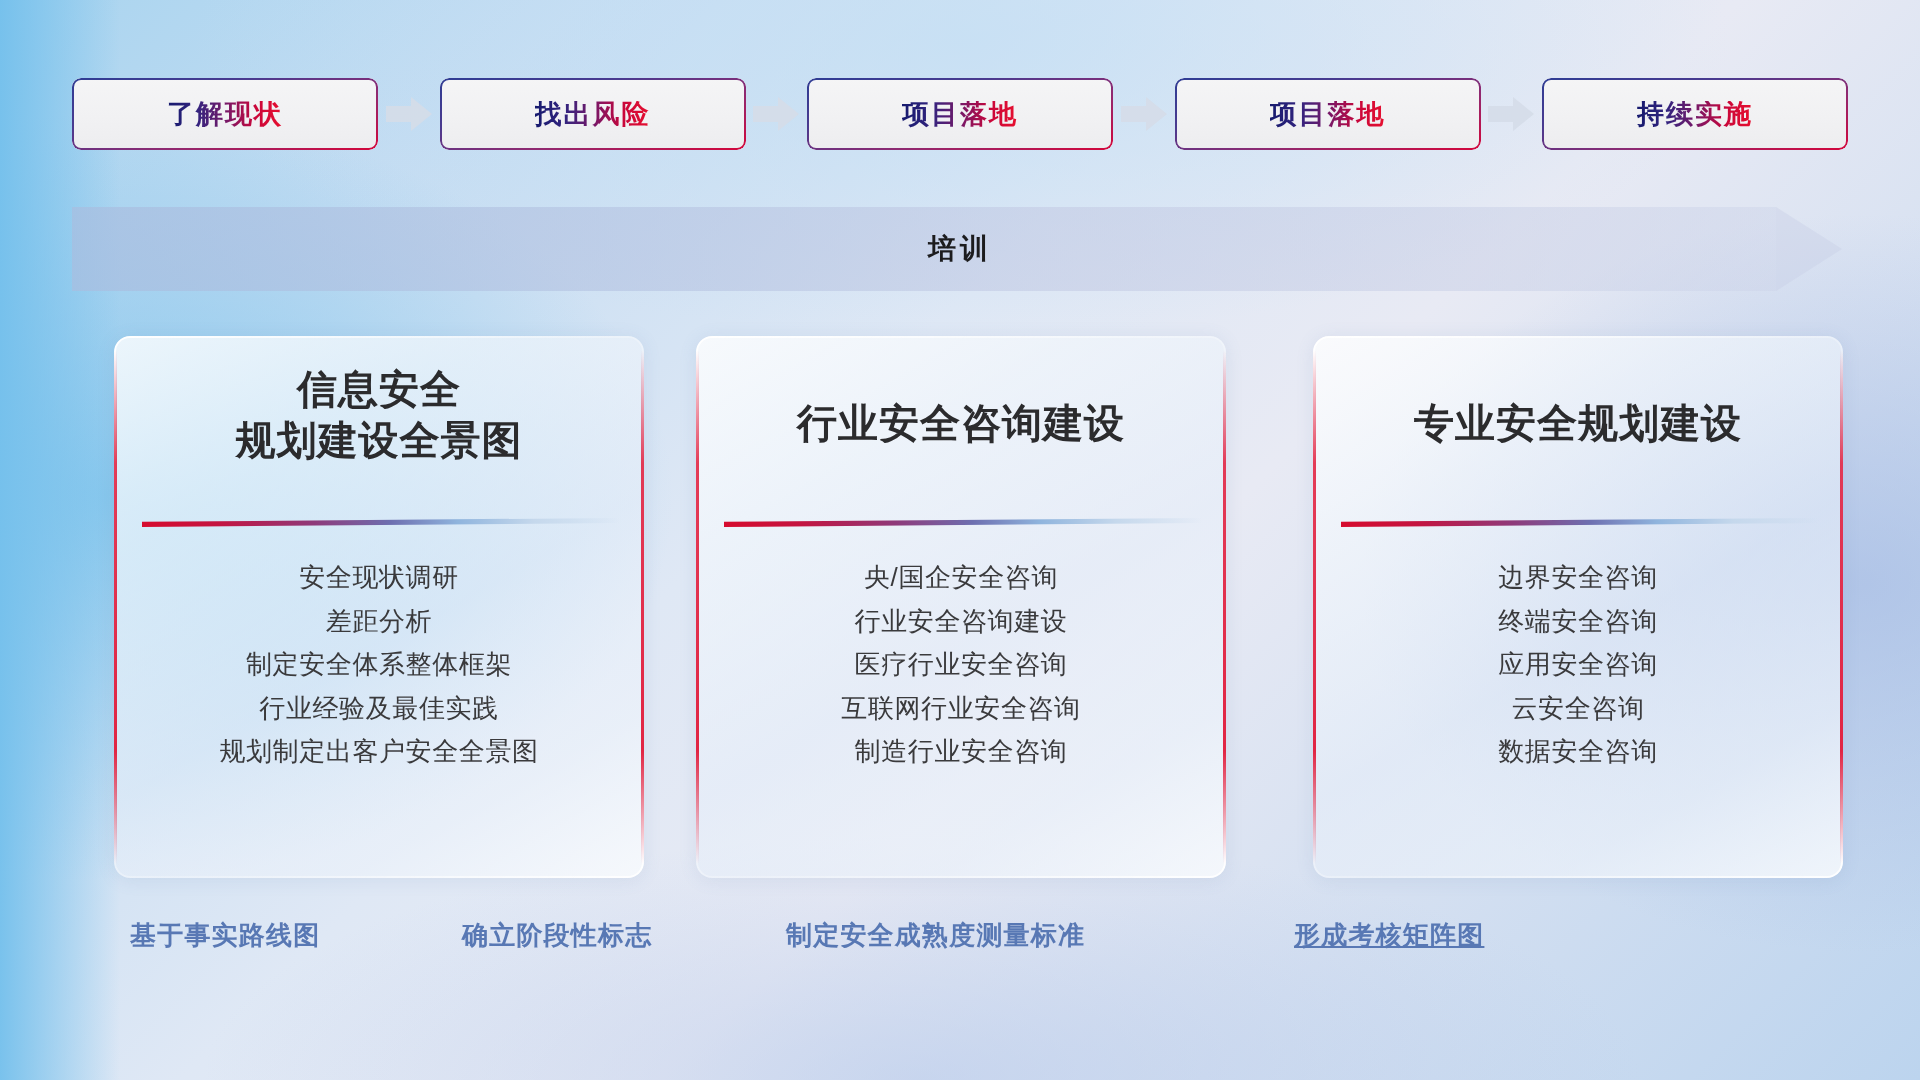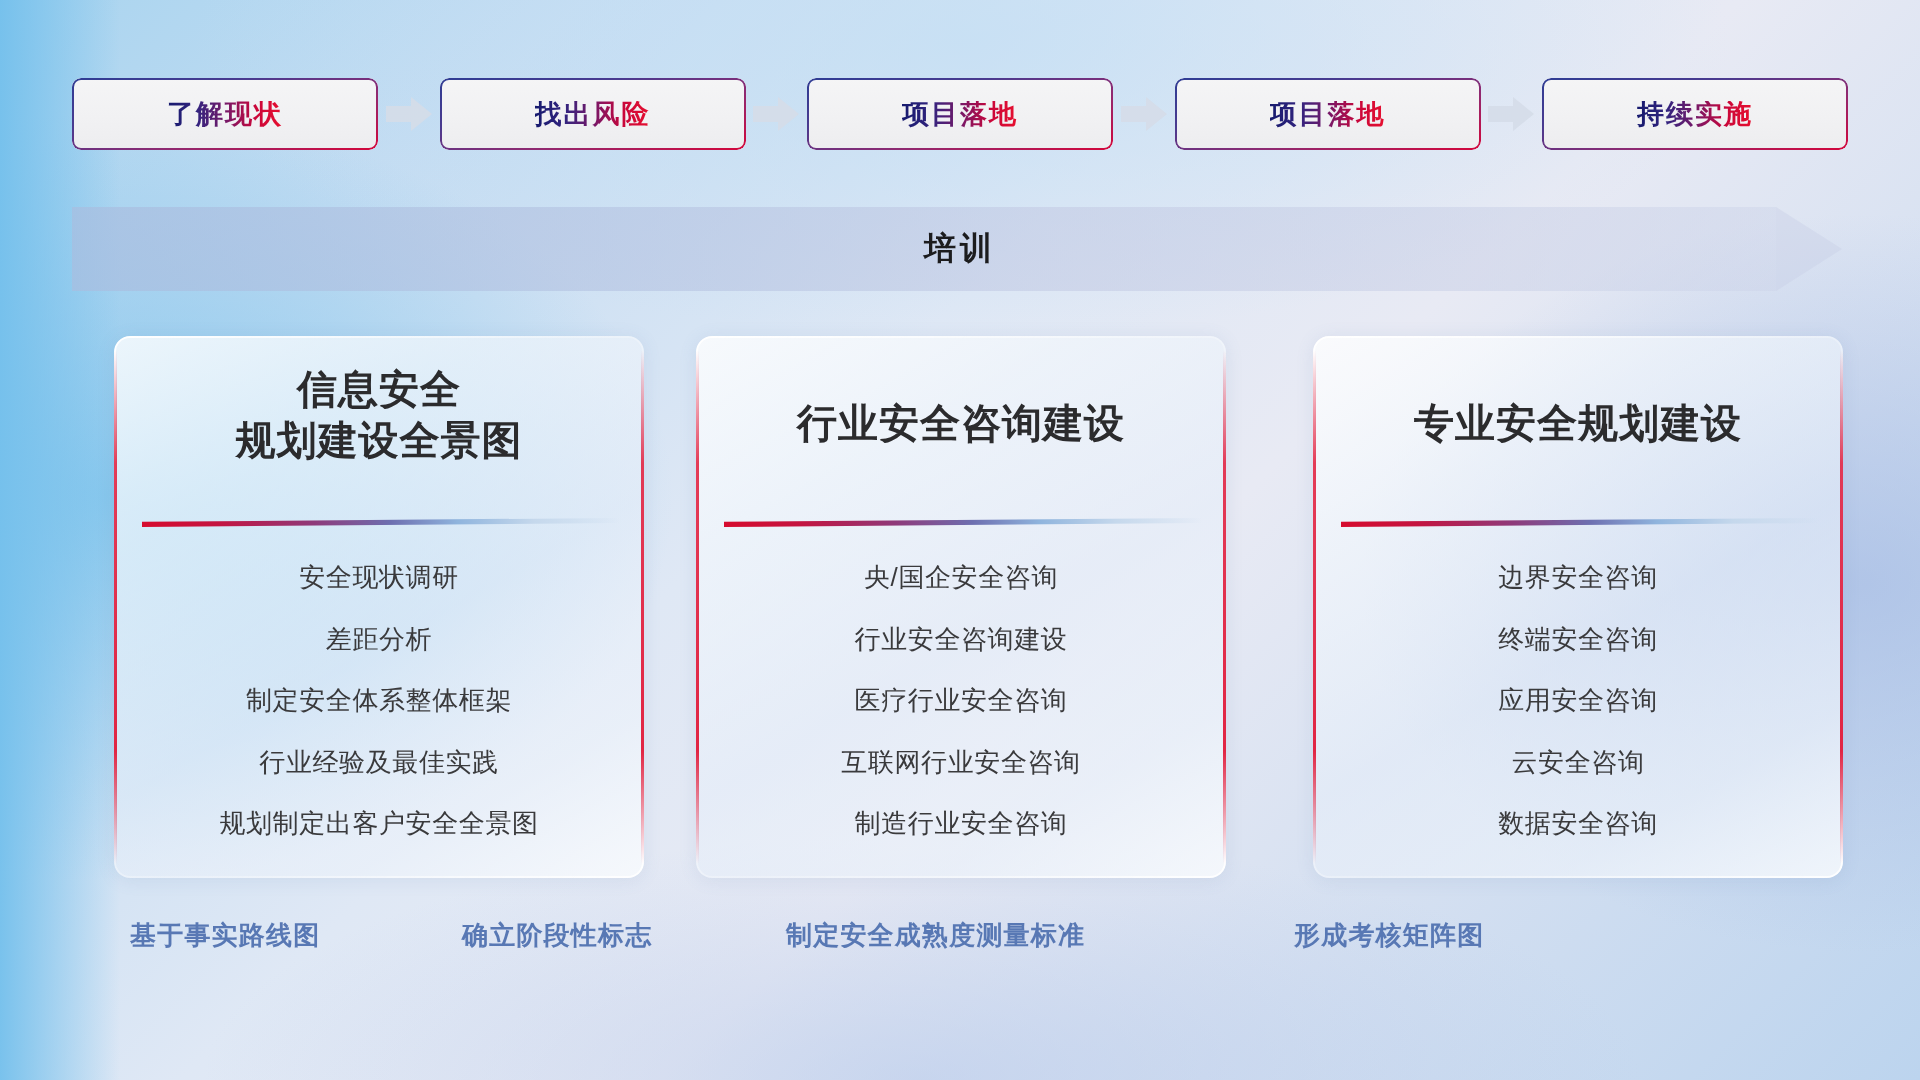--- a/index.html
+++ b/index.html
@@ -64,21 +64,21 @@
                rgba(196,203,228,.60) 58%,rgba(200,207,230,.52) 82%,rgba(203,210,232,.42) 100%);
   }
   #banner-head{
     position:absolute; left:1776px; top:207px; width:0; height:0;
     border-top:42px solid transparent; border-bottom:42px solid transparent;
     border-left:66px solid rgba(200,207,230,.44);
   }
   #banner-title{
     position:absolute; left:0; top:207px; width:1920px; height:84px;
     display:flex; align-items:center; justify-content:center;
-    font-size:32px; font-weight:bold; color:#1c1c1e; letter-spacing:4px;
+    font-size:28px; font-weight:bold; color:#1c1c1e; letter-spacing:4px;
   }
 
   
   #cards{ position:absolute; left:0; top:336px; width:1920px; height:542px; }
   .card{
     position:absolute; top:0; width:530px; height:542px;
     border-radius:16px;
     background:linear-gradient(150deg,rgba(255,255,255,.80) 0%,rgba(242,247,252,.70) 26%,
                rgba(230,238,249,.62) 55%,rgba(236,242,250,.70) 80%,rgba(250,252,254,.82) 100%);
     box-shadow:0 2px 18px rgba(90,120,170,.12);
@@ -115,37 +115,37 @@
 
   .card-divider{
     position:absolute; left:28px; right:24px; top:182px; height:9px;
     clip-path:polygon(0 42%,100% 0,100% 56%,0 100%);
     background:linear-gradient(90deg,#d60b2e 0%,#c41440 16%,#8e3a7a 36%,#6d6fb0 52%,
                #8fb4dd 66%,#c5d8ec 82%,rgba(229,238,248,0) 100%);
   }
 
   .card-list{
     position:absolute; left:18px; right:18px; top:222px;
-    display:flex; flex-direction:column; align-items:center; gap:22px;
+    display:flex; flex-direction:column; align-items:center; gap:4px;
   }
   .card-list li{
     list-style:none; font-size:26px; color:#3a3a3c; line-height:1.52;
     letter-spacing:.6px; white-space:nowrap;
   }
 
   
   #footers{ position:absolute; left:0; top:905px; width:1796px; height:60px; }
   .footer-label{
     position:absolute; top:0; font-size:26px; font-weight:bold;
     color:#5878b4; letter-spacing:1.2px; line-height:60px; white-space:nowrap;
   }
   #footer-0{ left:130px; }
   #footer-1{ left:462px; }
   #footer-2{ left:786px; }
-  #footer-3{ left:1294px; }
+  #footer-3{ left:1294px;text-decoration:underline; }
 </style>
 </head>
 <body>
 
 <div id="bg">
   <div class="bg-l1"></div>
   <div class="bg-l2"></div>
   <div class="bg-l3"></div>
   <div class="bg-l4"></div>
   <div class="bg-l5"></div>

